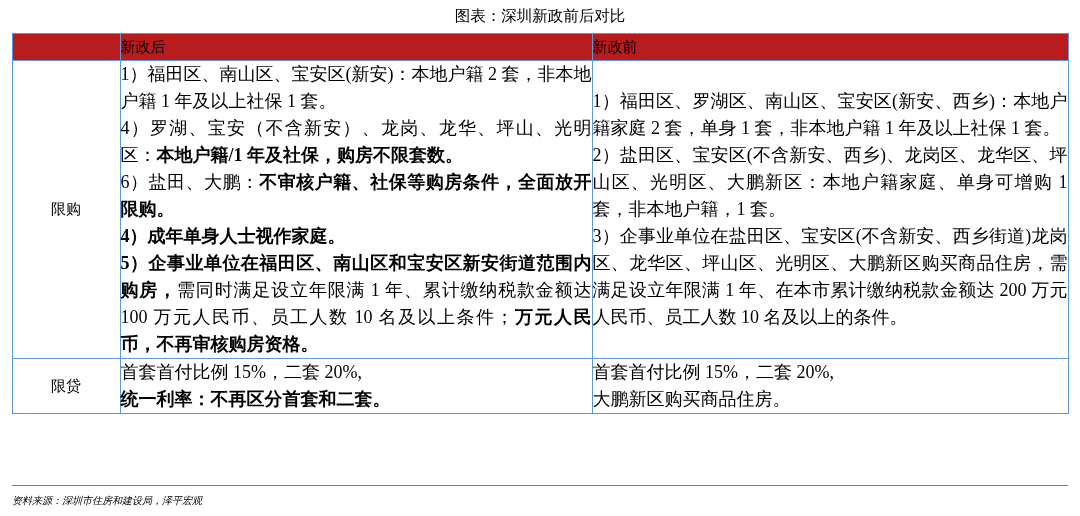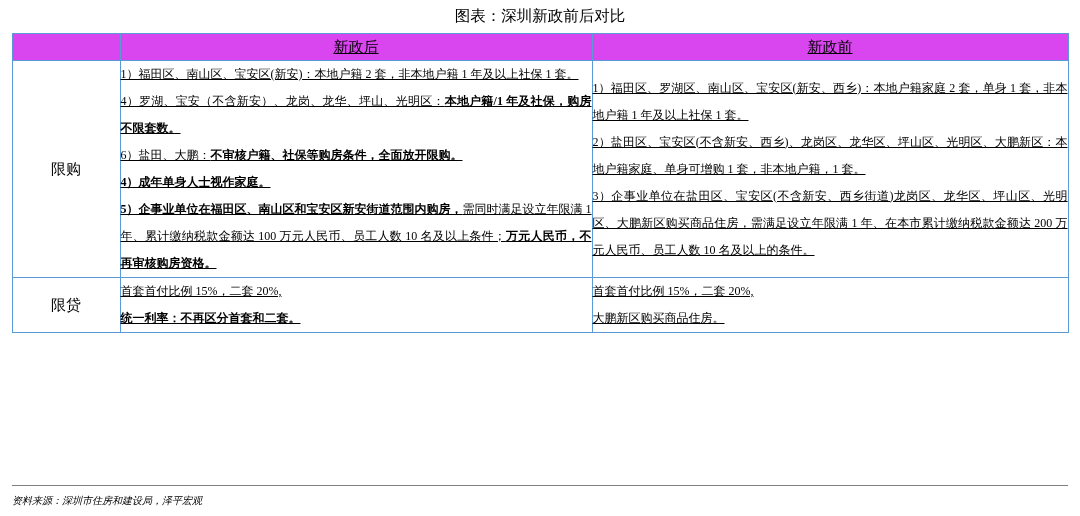--- a/index.html
+++ b/index.html
@@ -34,45 +34,43 @@
     width: 1056px;
     margin: 0 auto;
     table-layout: fixed;
   }
   table.main td, table.main th {
     border: 1px solid #5b9bd5;
     vertical-align: middle;
     padding: 0;
   }
   thead th {
-    background: #d946ef;
+    background: #b91c1c;
     height: 26px;
     font-weight: normal;
     font-size: 15px;
-    text-align: center;
+    text-align: left;
     color: #000;
-    text-decoration: underline;
   }
   .col-label { width: 108px; }
   .col-after { width: 472px; }
   .col-before { width: 476px; }
 
   td.rowlabel {
     text-align: center;
     font-size: 15px;
     vertical-align: middle;
     margin-left: 20px;
   }
   td.cell {
     padding: 7px 9px 8px 9px;
-    font-size: 12px;
+    font-size: 18px;
     line-height: 27px;
     vertical-align: top;
     text-align: justify;
-    text-decoration: underline;
   }
   td.cell.mid {
     vertical-align: middle;
   }
   .b { font-weight: bold; }
   .para { margin: 0; }
   .source {
     position: absolute;
     left: 12px;
     bottom: 8px;

